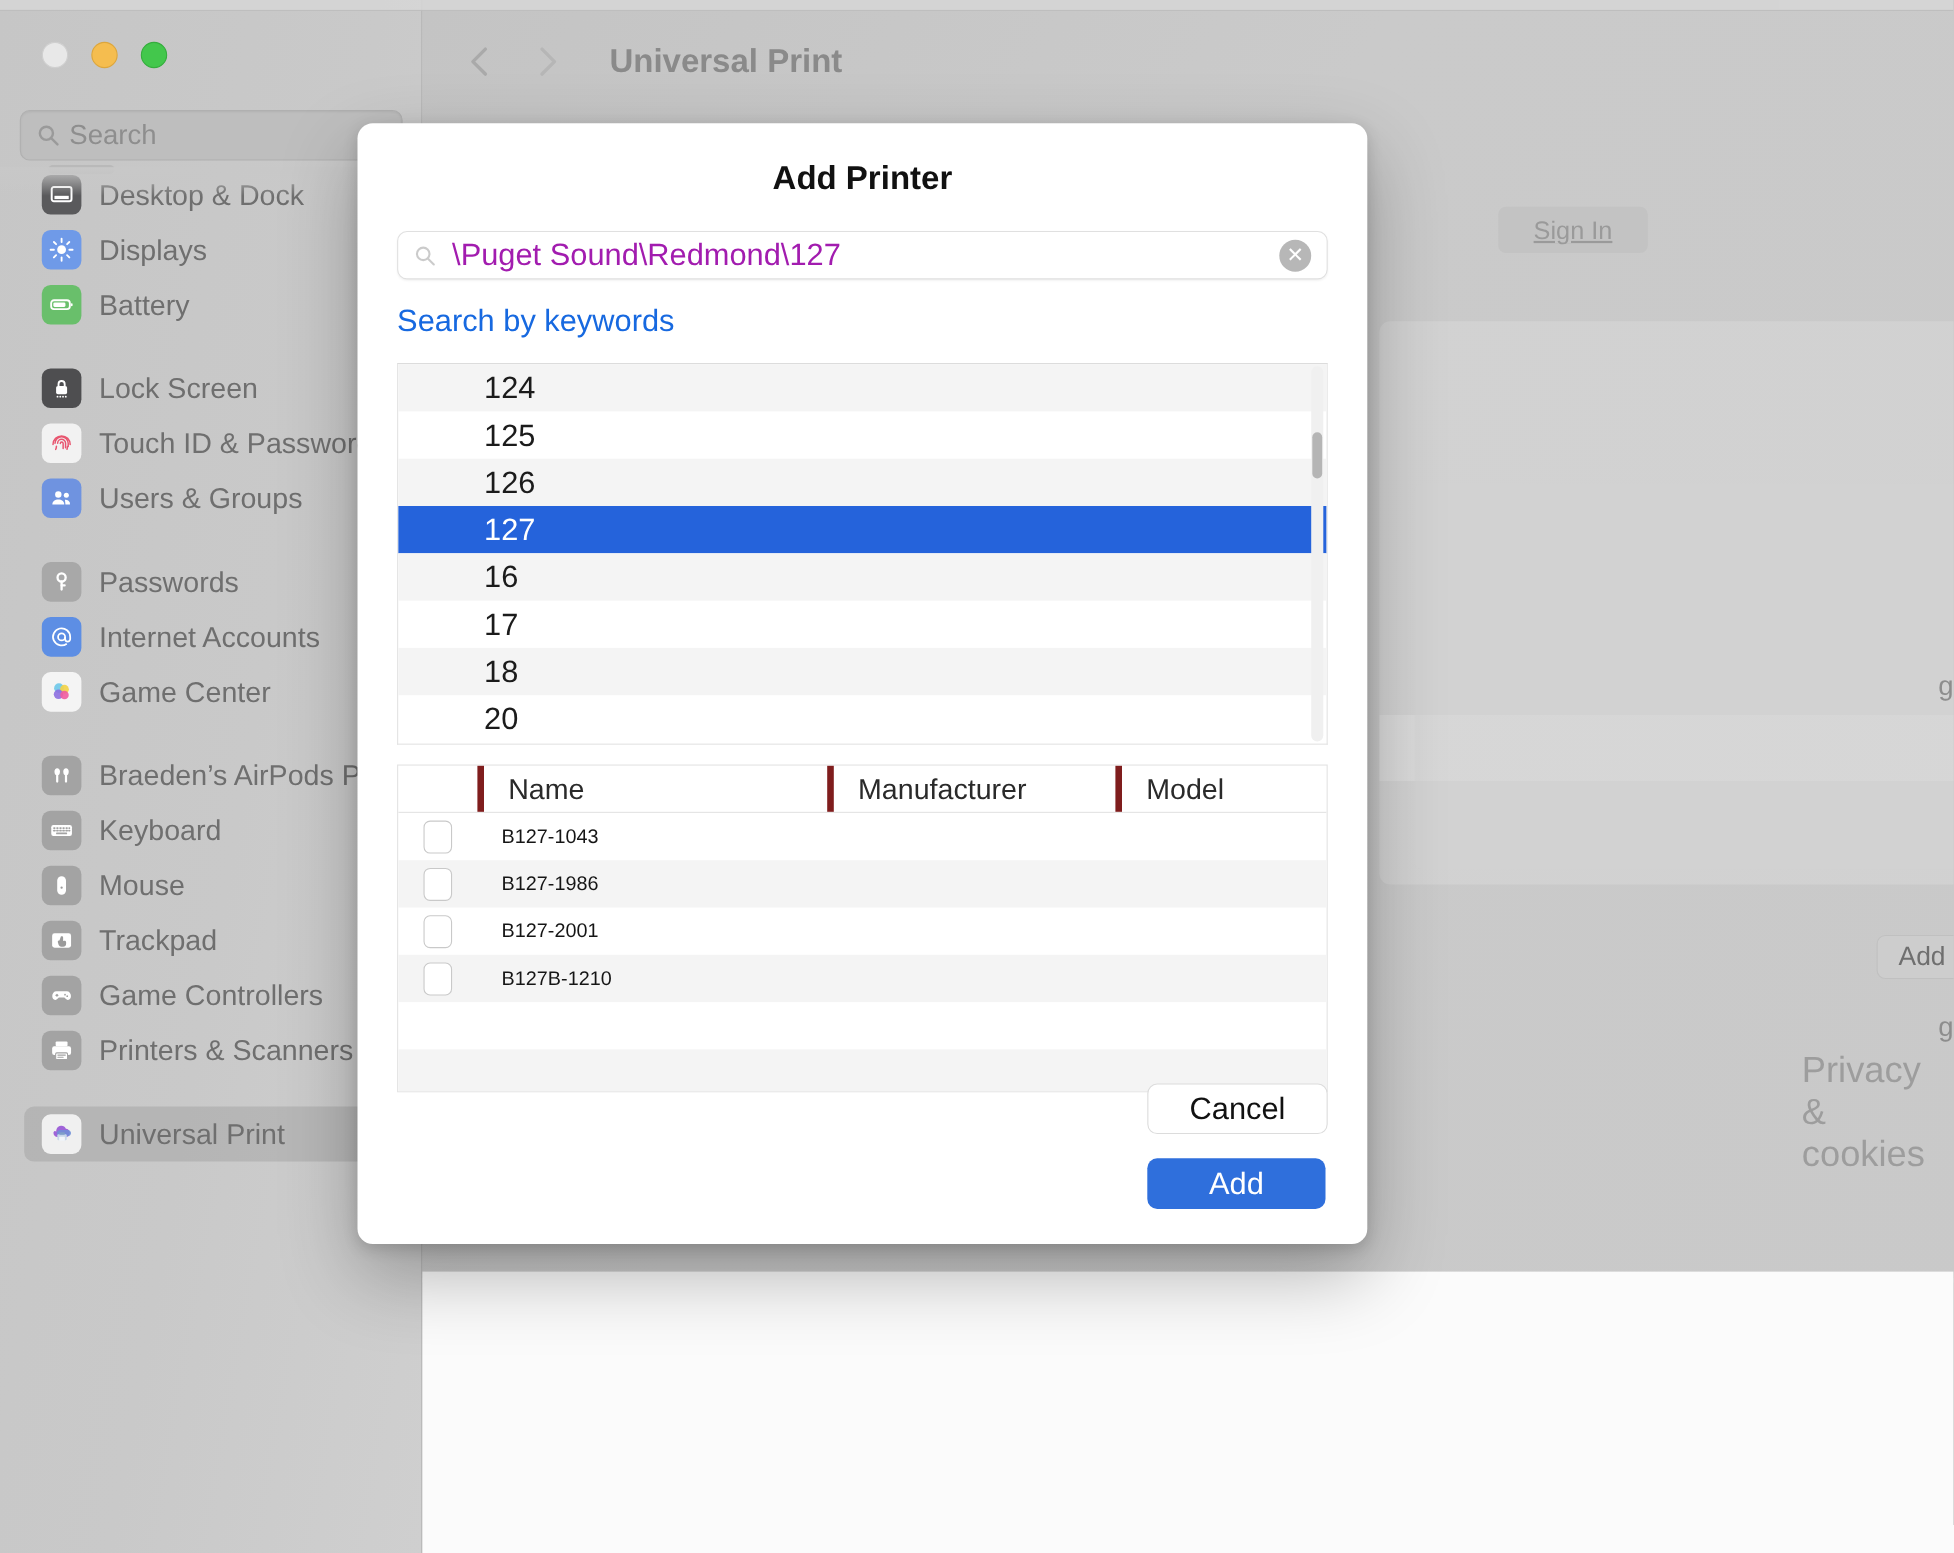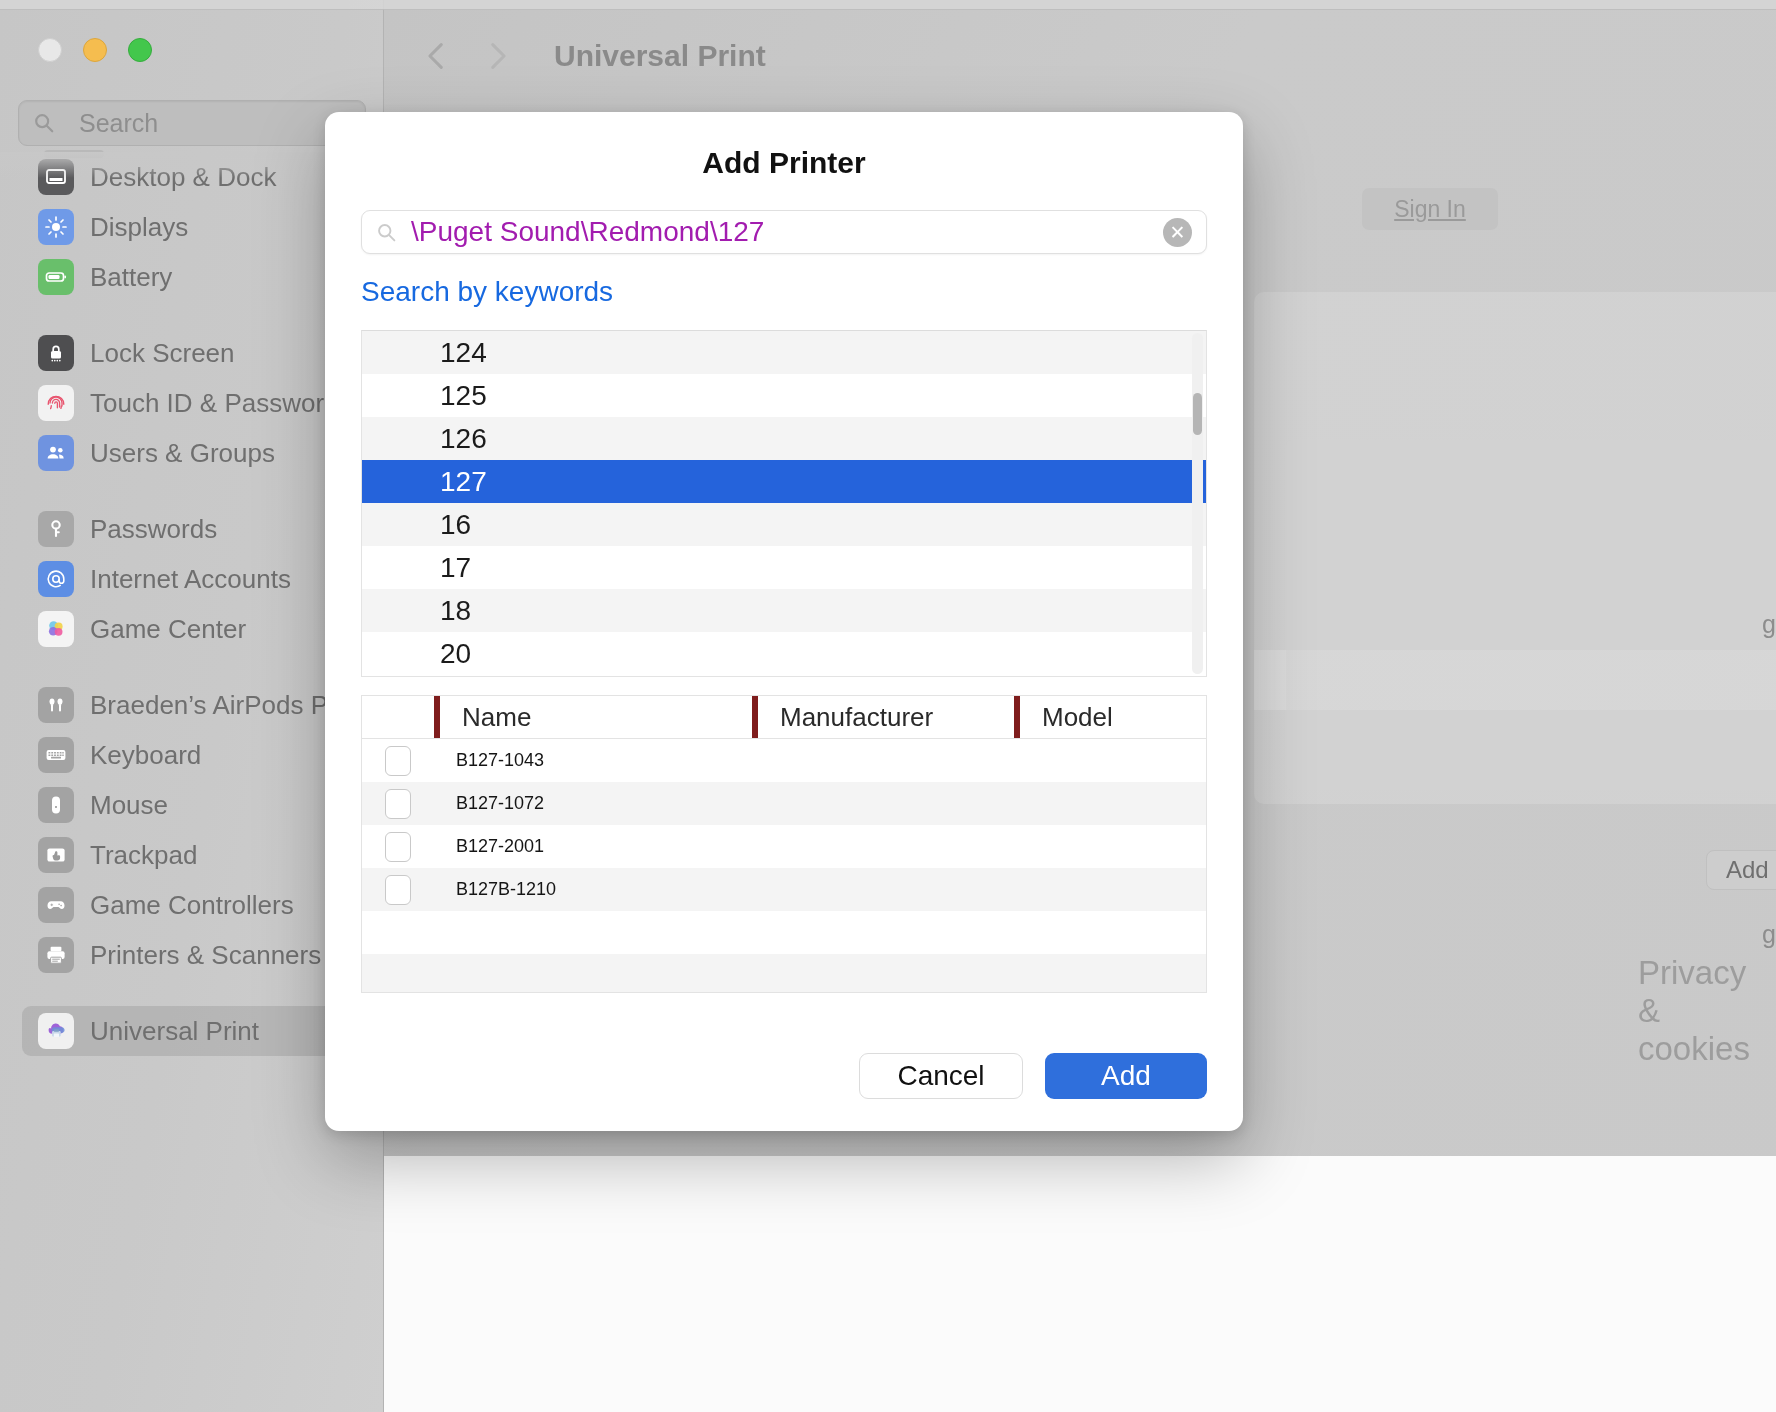--- a/index.html
+++ b/index.html
@@ -27,21 +27,21 @@
   }
   .traffic { position: absolute; left: 38px; top: 38px; display: flex; gap: 21px; }
   .tl { width: 24px; height: 24px; border-radius: 50%; }
   .tl.close  { background: #e8e8e8; border: 1px solid #cfcfcf; }
   .tl.min    { background: #f5bd4f; border: 1px solid #dca63d; }
   .tl.max    { background: #43c74c; border: 1px solid #35ad3d; }
 
   .sb-search {
     position: absolute; left: 18px; top: 100px; width: 348px; height: 46px;
     background: #bebebe; border: 1px solid #b0b0b0; border-radius: 9px;
-    display: flex; align-items: center; padding: 0 14px; gap: 24px;
+    display: flex; align-items: center; padding: 0 14px; gap: 8px;
     box-shadow: inset 0 1px 2px rgba(0,0,0,.06);
   }
   .sb-search .mag { width: 22px; height: 22px; opacity: .55; }
   .sb-search .ph { font-size: 25px; color: #8e8e8e; }
 
   .sb-scroll { position: absolute; left: 0; top: 152px; width: 384px; height: 1260px; }
   .sb-group { padding: 0 0 26px 0; }
   .sb-item {
     display: flex; align-items: center; gap: 16px;
     height: 50px; margin: 0 22px; padding: 0 16px; border-radius: 9px;
@@ -184,21 +184,21 @@
   .td.c3 { flex: 1; padding-left: 22px; }
   .cbox {
     width: 26px; height: 30px; border: 1px solid #c9c9c9; border-radius: 6px;
     background: #fff;
   }
   .erow { height: 43px; }
   .erow.alt { background: #f4f4f4; }
 
   .modal-footer {
     position: absolute; right: 36px; bottom: 32px;
-    display: flex; gap: 22px; align-items: flex-start;
+    display: flex; gap: 22px; align-items: flex-start; flex-direction: column;
   }
   .btn {
     height: 46px; border-radius: 9px; font-size: 28px;
     display: flex; align-items: center; justify-content: center;
     padding: 0 36px;
   }
   .btn.cancel { background: #fff; border: 1px solid #dcdcdc; color: #111; min-width: 164px; }
   .btn.add { background: #2f6fdc; color: #fff; min-width: 162px; }
 </style>
 </head>
@@ -527,21 +527,21 @@
               <span class="cbox"></span>
             </div>
             <div class="td c1">B127-1043</div>
             <div class="td c2"></div>
             <div class="td c3"></div>
           </div>
           <div class="trow alt">
             <div class="td c0">
               <span class="cbox"></span>
             </div>
-            <div class="td c1">B127-1072</div>
+            <div class="td c1">B127-1986</div>
             <div class="td c2"></div>
             <div class="td c3"></div>
           </div>
           <div class="trow">
             <div class="td c0">
               <span class="cbox"></span>
             </div>
             <div class="td c1">B127-2001</div>
             <div class="td c2"></div>
             <div class="td c3"></div>

